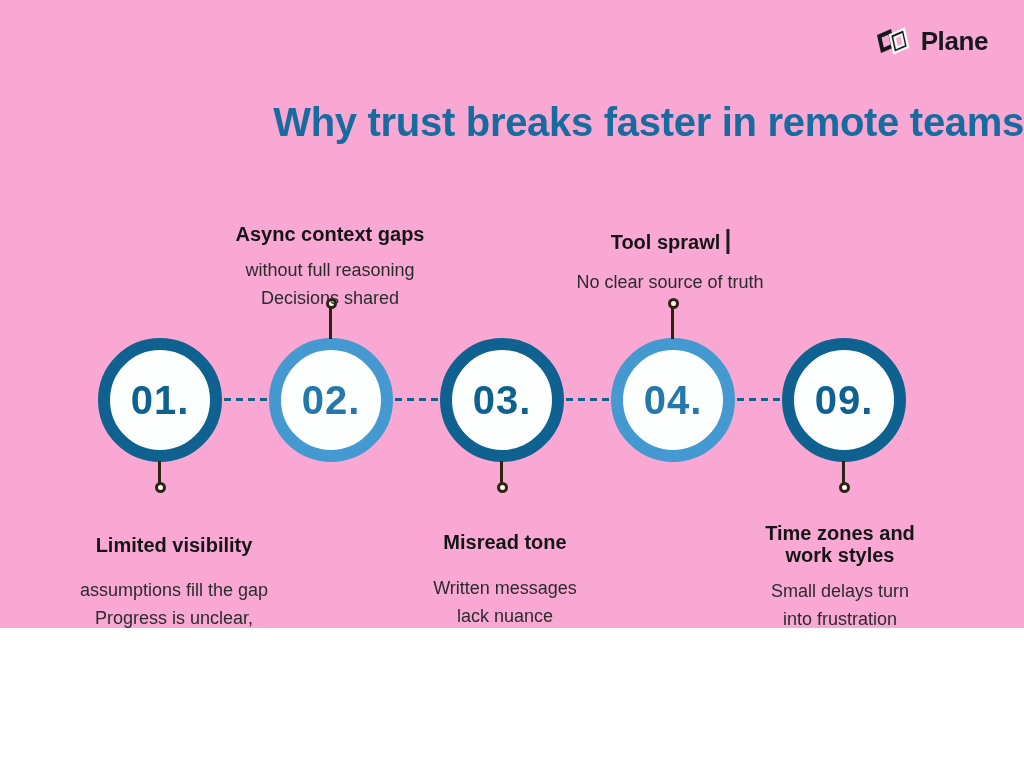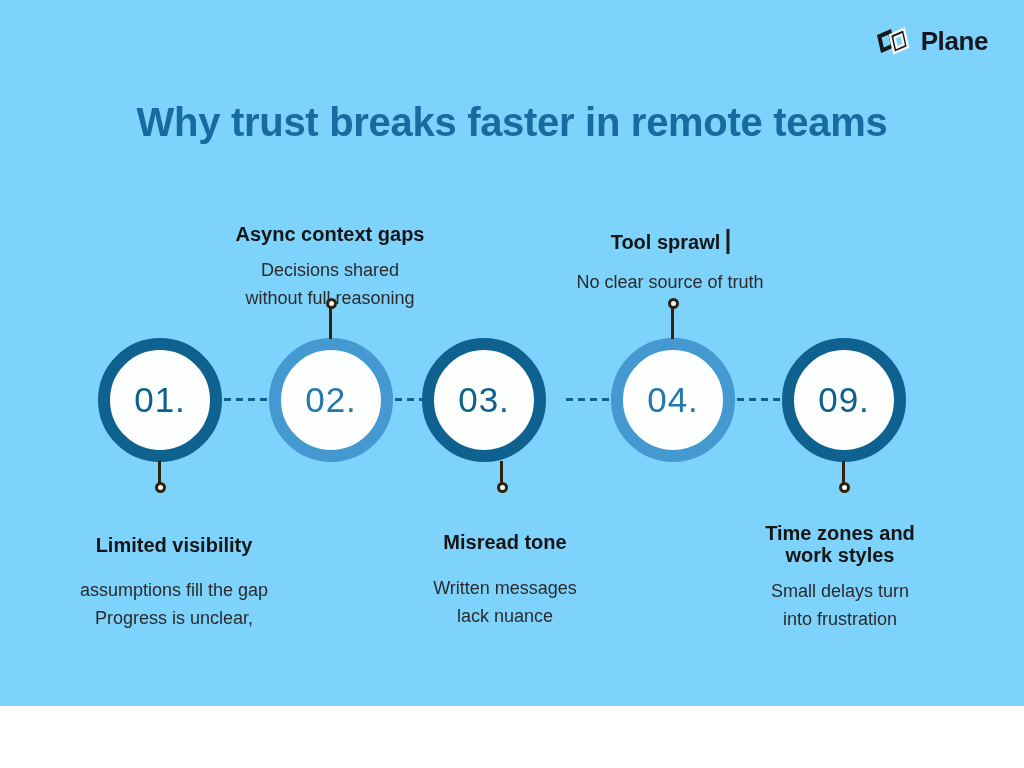--- a/index.html
+++ b/index.html
@@ -1,38 +1,38 @@
 <!DOCTYPE html>
 <html><head>
 <meta charset="utf-8">
 <style>
   html,body{margin:0;padding:0;}
   .canvas{
-    position:relative;width:1024px;height:706px;background:#7dd3fc;
+    position:relative;width:1024px;height:628px;background:#f9a8d4;
     font-family:"Liberation Sans","DejaVu Sans",sans-serif;overflow:hidden;
   }
   
   .logo{position:absolute;top:26px;right:36px;display:flex;align-items:center;gap:9px;}
   .logo-text{font-size:26px;font-weight:600;color:#16181d;letter-spacing:-0.4px;}
   
   .title{
-    position:absolute;top:100px;left:0;width:100%;margin:0;text-align:center;
+    position:absolute;top:100px;left:0;width:100%;margin:0;text-align:right;
     font-size:40px;font-weight:600;color:#186b9e;letter-spacing:-0.3px;
   }
   
   .circle{
     position:absolute;top:338px;width:124px;height:124px;border-radius:50%;
     box-sizing:border-box;background:#fdfefe;display:flex;align-items:center;justify-content:center;
   }
   .circle.dark{border:12px solid #0f618f;}
   .circle.light{border:12px solid #4399d0;}
-  .num{font-size:35px;font-weight:400;letter-spacing:1px;}
+  .num{font-size:40px;font-weight:700;letter-spacing:1px;}
   .dark .num{color:#0f618f;}
   .light .num{color:#2478ab;}
-  .c1{left:98px}.c2{left:269px}.c3{left:422px}.c4{left:611px}.c5{left:782px}
+  .c1{left:98px}.c2{left:269px}.c3{left:440px}.c4{left:611px}.c5{left:782px}
   
   .connector{
     position:absolute;top:398px;height:3px;width:45px;
     background:repeating-linear-gradient(90deg,#0f618f 0 7px,transparent 7px 12px);
   }
   .k1{left:224px}.k2{left:395px}.k3{left:566px}.k4{left:737px}
   
   .stem{position:absolute;width:3px;background:#2f2310;}
   .stem.below{top:461px;height:22px;}
   .stem.above{top:308px;height:31px;}
@@ -111,22 +111,22 @@
     <div class="heading">Limited visibility</div>
     <div class="desc">
       <div>assumptions fill the gap</div>
       <div>Progress is unclear,</div>
     </div>
   </div>
 
   <div class="label-group g2">
     <div class="heading">Async context gaps</div>
     <div class="desc">
+      <div>without full reasoning</div>
       <div>Decisions shared</div>
-      <div>without full reasoning</div>
     </div>
   </div>
 
   <div class="label-group g3">
     <div class="heading">Misread tone</div>
     <div class="desc">
       <div>Written messages</div>
       <div>lack nuance</div>
     </div>
   </div>

